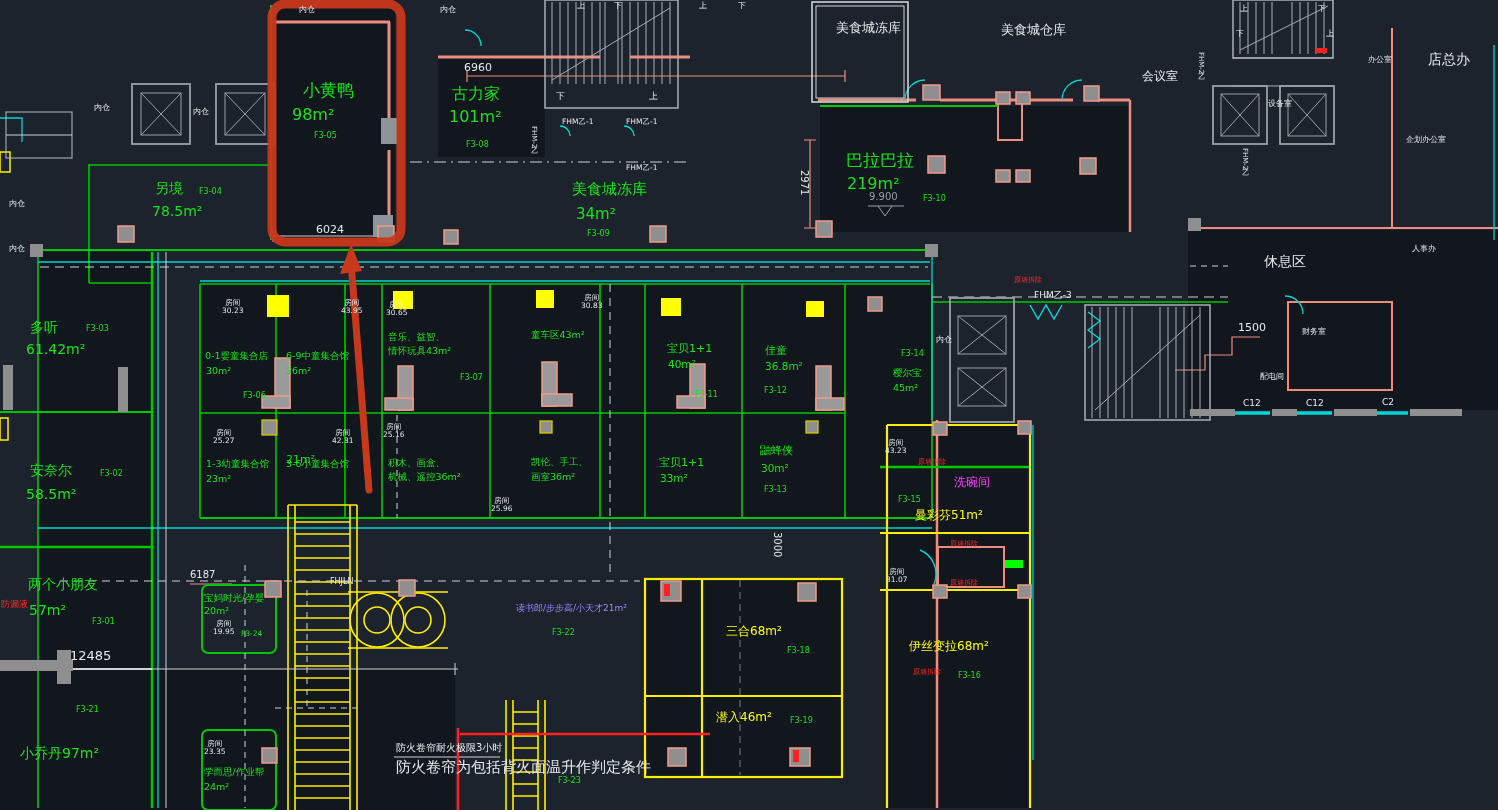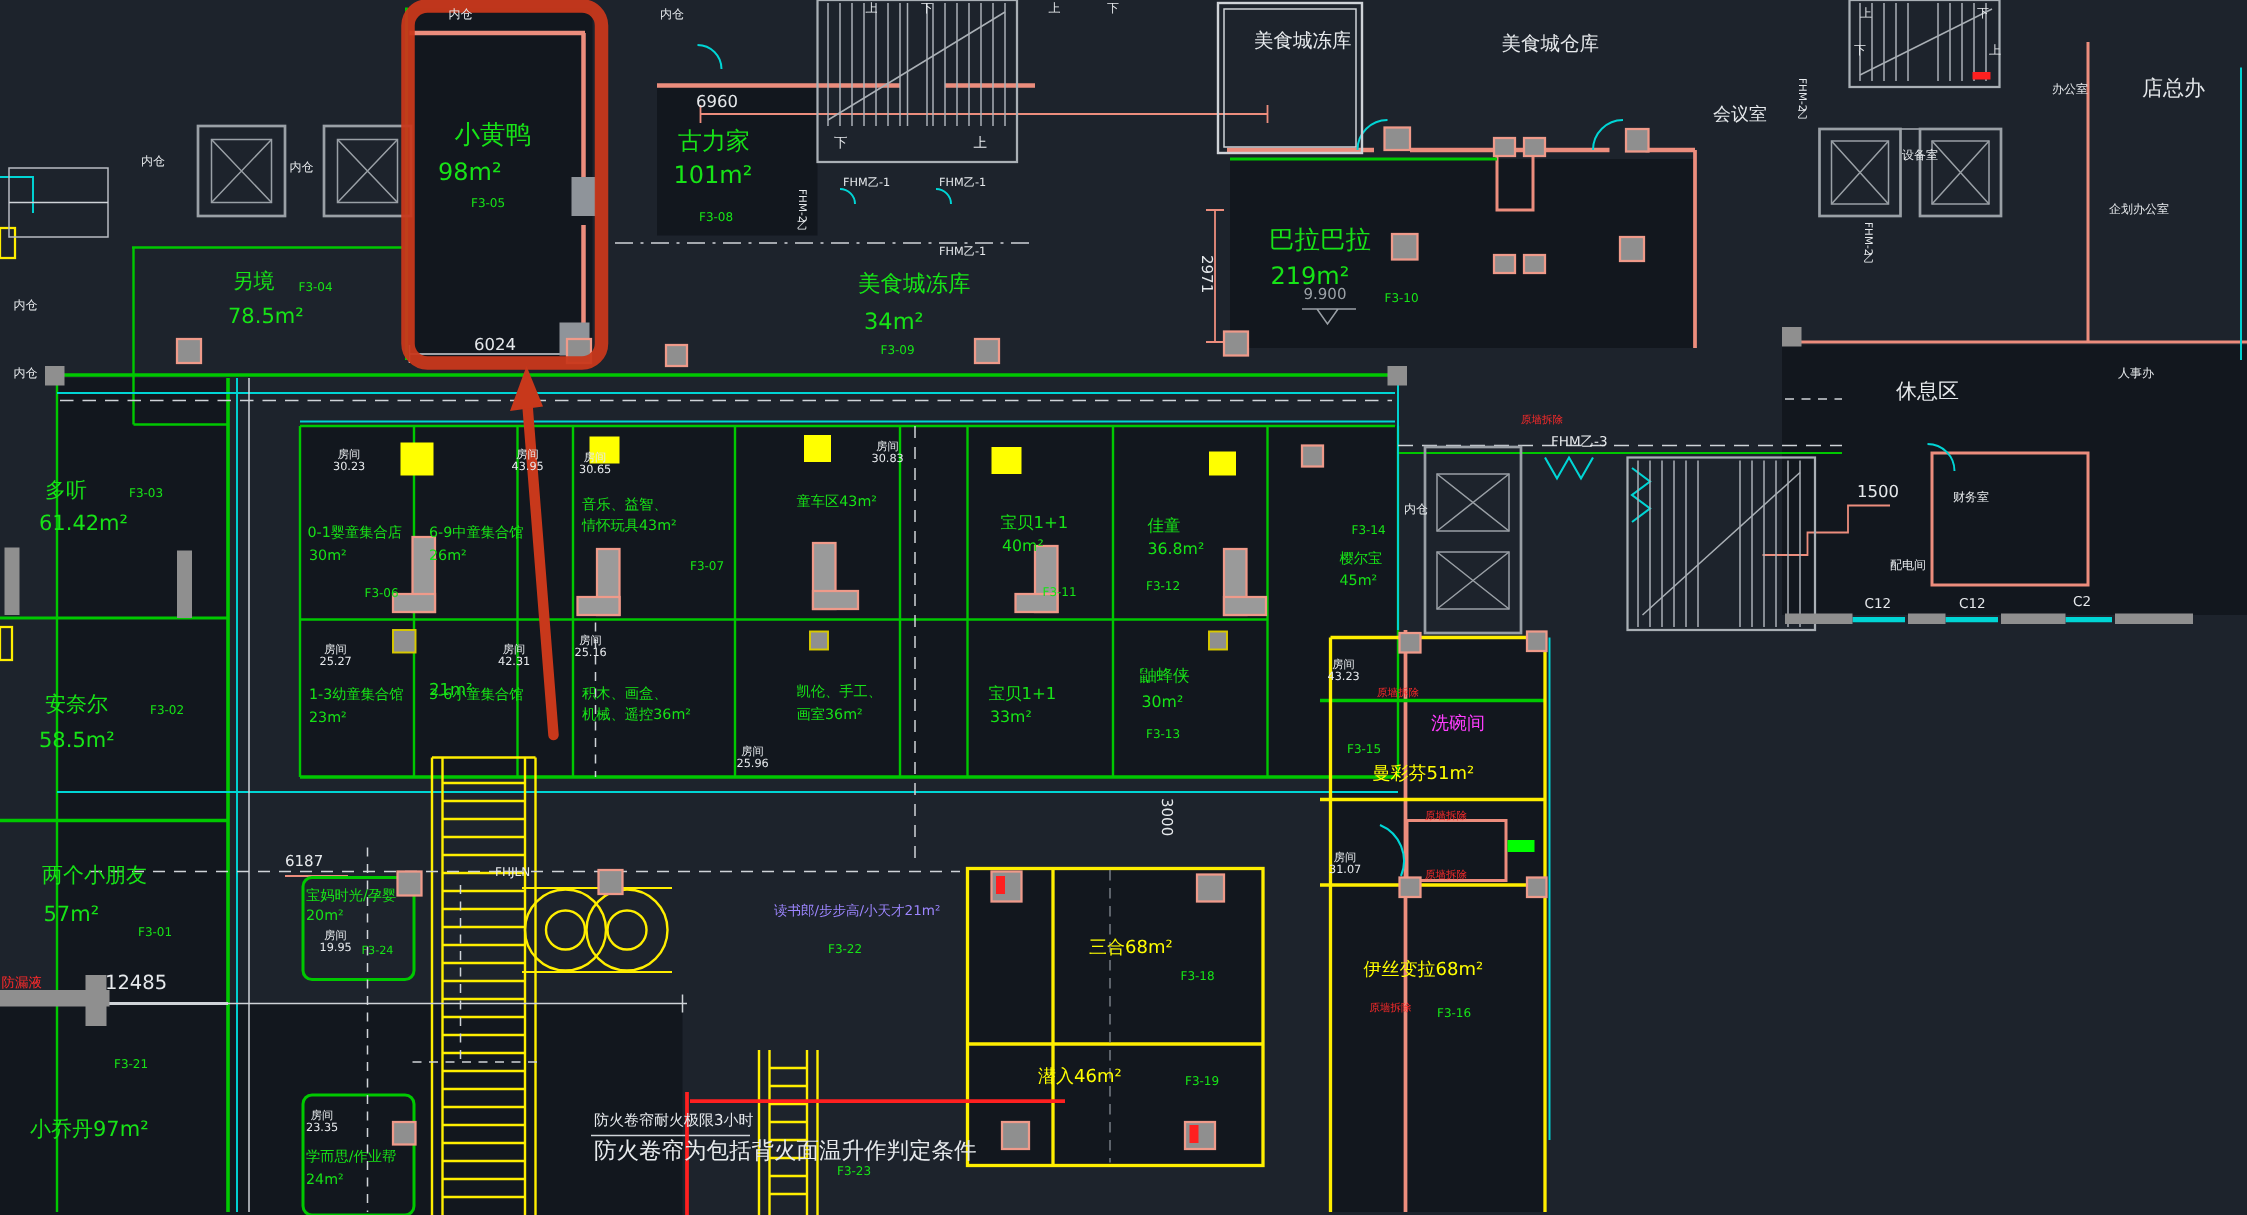--- a/index.html
+++ b/index.html
@@ -331,21 +331,21 @@
 <div class="t g" style="left:893px;top:368px;font-size:9.5px">樱尔宝</div>
 <div class="t g" style="left:893px;top:383px;font-size:9.5px">45m²</div>
 <div class="t g" style="left:901px;top:350px;font-size:8px">F3-14</div>
 
 <div class="t y" style="left:915px;top:509px;font-size:12px">曼彩芬51m²</div>
 <div class="t g" style="left:898px;top:496px;font-size:8px">F3-15</div>
 <div class="t y" style="left:909px;top:640px;font-size:12px">伊丝变拉68m²</div>
 <div class="t g" style="left:958px;top:672px;font-size:8px">F3-16</div>
 <div class="t y" style="left:726px;top:625px;font-size:12px">三合68m²</div>
 <div class="t g" style="left:787px;top:647px;font-size:8px">F3-18</div>
-<div class="t y" style="left:692px;top:711px;font-size:12px">潜入46m²</div>
+<div class="t y" style="left:716px;top:711px;font-size:12px">潜入46m²</div>
 <div class="t g" style="left:790px;top:717px;font-size:8px">F3-19</div>
 <div class="t g" style="left:204px;top:593px;font-size:9.5px">宝妈时光/孕婴</div>
 <div class="t g" style="left:204px;top:606px;font-size:9.5px">20m²</div>
 <div class="t g" style="left:241px;top:630px;font-size:7.5px">F3-24</div>
 <div class="t g" style="left:204px;top:767px;font-size:9.5px">学而思/作业帮</div>
 <div class="t g" style="left:204px;top:782px;font-size:9.5px">24m²</div>
 <div class="t p" style="left:516px;top:604px;font-size:9px">读书郎/步步高/小天才21m²</div>
 <div class="t g" style="left:552px;top:629px;font-size:8px">F3-22</div>
 <div class="t g" style="left:558px;top:777px;font-size:8px">F3-23</div>
 
@@ -420,21 +420,21 @@
 <div class="t w" style="left:1238px;top:322px;font-size:11px">1500</div>
 <div class="t gy" style="left:869px;top:192px;font-size:10px">9.900</div>
 
 <div class="t w" style="left:396px;top:743px;font-size:10px">防火卷帘耐火极限3小时</div>
 <div class="t w" style="left:396px;top:760px;font-size:15px">防火卷帘为包括背火面温升作判定条件</div>
 <div class="t r" style="left:1014px;top:277px;font-size:7px">原墙拆除</div>
 <div class="t r" style="left:918px;top:459px;font-size:7px">原墙拆除</div>
 <div class="t r" style="left:950px;top:541px;font-size:7px">原墙拆除</div>
 <div class="t r" style="left:950px;top:580px;font-size:7px">原墙拆除</div>
 <div class="t r" style="left:913px;top:669px;font-size:7px">原墙拆除</div>
-<div class="t r" style="left:1px;top:652px;font-size:9px">防漏液</div>
+<div class="t r" style="left:1px;top:600px;font-size:9px">防漏液</div>
 
 <div class="t w" style="left:299px;top:6px;font-size:8px">内仓</div>
 <div class="t w" style="left:440px;top:6px;font-size:8px">内仓</div>
 <div class="t w" style="left:94px;top:104px;font-size:8px">内仓</div>
 <div class="t w" style="left:193px;top:108px;font-size:8px">内仓</div>
 <div class="t w" style="left:9px;top:200px;font-size:8px">内仓</div>
 <div class="t w" style="left:9px;top:245px;font-size:8px">内仓</div>
 <div class="t w" style="left:936px;top:336px;font-size:8px">内仓</div>
 
 <div class="t w" style="left:562px;top:118px;font-size:7.5px">FHM乙-1</div>

